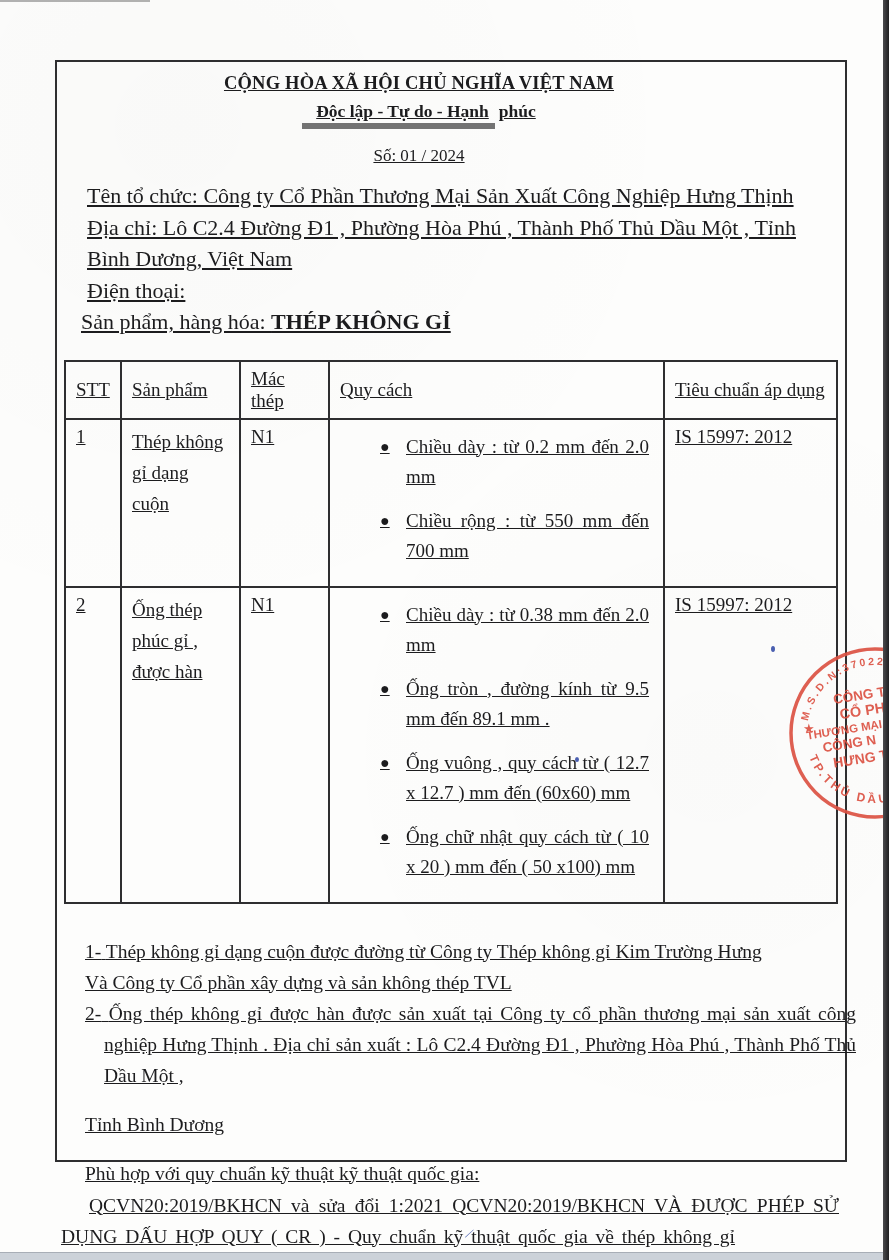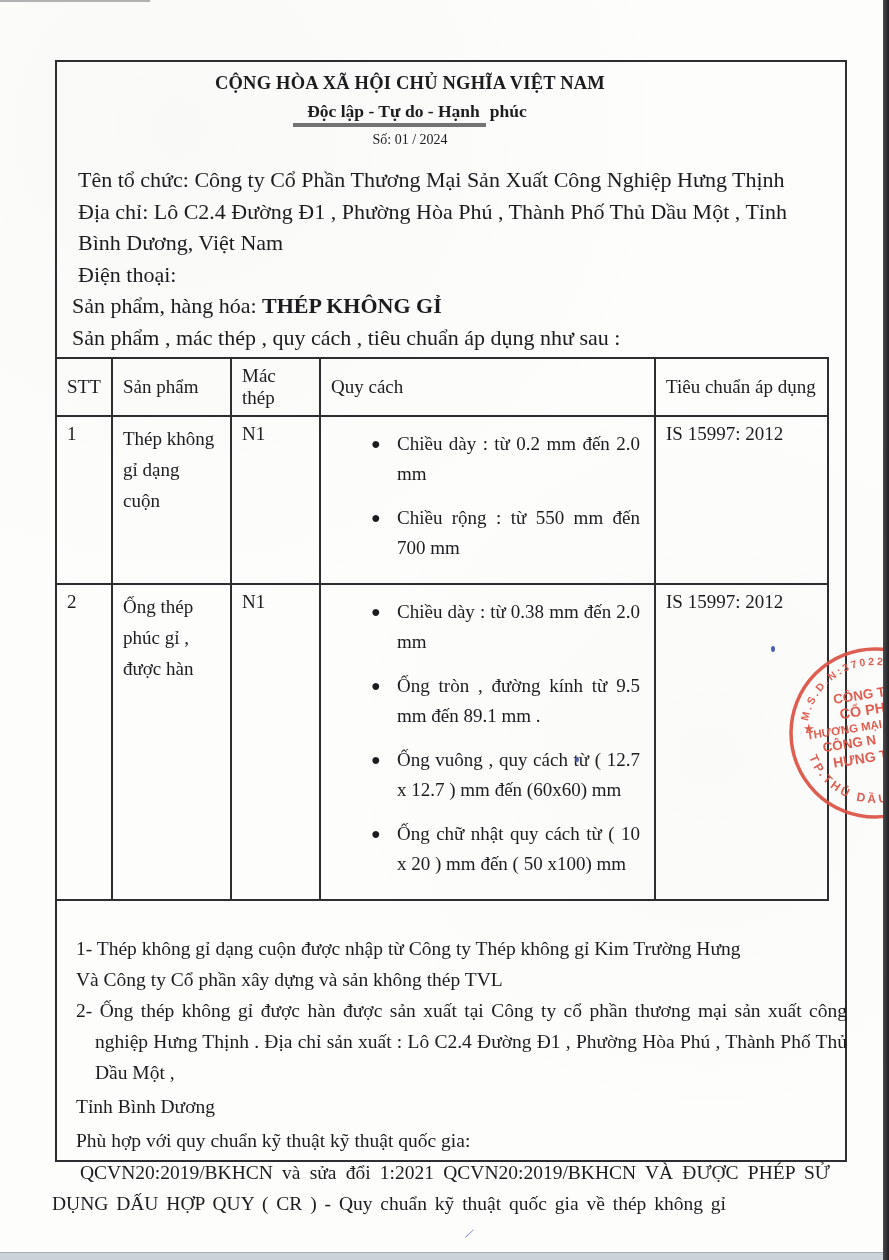--- a/index.html
+++ b/index.html
@@ -10,38 +10,38 @@
     color:#1c1c1e;
   }
   .scan-noise{position:absolute;inset:0;background:
     radial-gradient(circle at 20% 10%, rgba(0,0,0,0.015), transparent 40%),
     radial-gradient(circle at 80% 60%, rgba(0,0,0,0.01), transparent 40%);}
   .page-border{
     position:absolute;left:55px;top:60px;width:792px;height:1102px;
     border:2px solid #2e2e30;box-sizing:border-box;background:transparent;
   }
   .content{
-    position:absolute;left:48px;top:62px;width:724px;height:1098px;
-    box-sizing:border-box;padding-top:9px;
+    position:absolute;left:57px;top:62px;width:724px;height:1098px;
+    box-sizing:border-box;padding-top:9px;text-decoration:underline;
   }
   .center{text-align:center;}
   .national-header{font-weight:bold;font-size:18.5px;line-height:24px;letter-spacing:0.2px;}
   .motto{font-weight:bold;font-size:17.5px;line-height:24px;margin-top:4px;}
-  .motto .u{border-bottom:4px solid #737373;padding:0 6px 2px 14px;}
+  .motto .u{border-bottom:6px solid #737373;padding:0 6px 2px 14px;}
   .motto .tail{padding-left:4px;}
   .doc-title{font-weight:bold;font-size:23px;line-height:30px;margin-top:29px;letter-spacing:0.5px;}
-  .doc-number{font-size:14px;margin-top:4px;line-height:26px;}
+  .doc-number{font-size:17px;margin-top:20px;line-height:26px;}
   .body-block{margin-top:11px;}
   .para{font-size:22px;line-height:31.5px;margin:0 0 0 30px;width:712px;}
   .para.indent2{margin-left:24px;}
   .bold{font-weight:bold;}
   
   table.spec{
     border-collapse:collapse;table-layout:fixed;
-    margin:4px 0 0 7px;width:772px;
+    margin:22px 0 0 7px;width:772px;
     font-size:19px;
   }
   table.spec td,table.spec th{
     border:2px solid #2e2e30;vertical-align:top;box-sizing:border-box;
     font-weight:normal;text-align:left;padding:6px 10px;
   }
   th.h-stt{text-align:center;}
   table.spec thead th{height:41px;vertical-align:middle;font-size:19px;}
   td.c-stt{text-align:center;padding-top:12px;}
   td.c-mac{text-align:center;padding-top:12px;}
@@ -51,21 +51,21 @@
   .col-stt{width:56px;}.col-sp{width:119px;}.col-mac{width:89px;}
   .col-qc{width:335px;}.col-tc{width:173px;}
   .qc-item{display:flex;margin:6px 0 14px 0;}
   .qc-bullet{width:26px;margin-left:40px;flex:none;font-size:16px;line-height:30px;}
   .qc-text{flex:1;text-align:justify;line-height:30px;padding-right:4px;}
   
   .notes{margin-top:32px;}
   .note{font-size:19.5px;line-height:31px;}
   .note-1{margin-left:28px;width:740px;}
   .note-2{margin-left:28px;width:752px;padding-left:19px;text-indent:-19px;text-align:justify;}
-  .plain-line{font-size:19.5px;line-height:31px;margin-left:28px;margin-top:3px;}
+  .plain-line{font-size:19.5px;line-height:31px;margin-left:28px;margin-top:18px;}
   .regulation{font-size:19.5px;line-height:31px;margin-left:4px;width:778px;
     text-indent:28px;text-align:justify;margin-top:1px;word-spacing:3px;}
   
   .edge-right{position:absolute;right:0;top:0;width:6px;height:1260px;
     background:linear-gradient(to left,#1f1f21,#4b4b4e);z-index:30;}
   .edge-bottom{position:absolute;left:0;bottom:0;width:889px;height:7px;
     background:#ccd2d9;border-top:1px solid #a8aeb6;z-index:25;}
   .edge-topleft{position:absolute;left:0;top:0;width:150px;height:2px;background:rgba(40,40,40,0.35);}
   .speck-blue{position:absolute;background:#4a5fb0;border-radius:50%;z-index:5;}
   .pen-mark{position:absolute;color:#4a5fb0;font-size:14px;z-index:5;transform:rotate(12deg);}
@@ -86,21 +86,20 @@
   <div class="center national-header">CỘNG HÒA XÃ HỘI CHỦ NGHĨA VIỆT NAM</div>
   <div class="center motto"><span class="u">Độc lập - Tự do - Hạnh</span><span class="tail">phúc</span></div>
 
   <div class="center doc-number">Số: 01 / 2024</div>
 
   <div class="body-block">
     <p class="para">Tên tổ chức: Công ty Cổ Phần Thương Mại Sản Xuất Công Nghiệp Hưng Thịnh</p>
     <p class="para">Địa chỉ: Lô C2.4 Đường Đ1 , Phường Hòa Phú , Thành Phố Thủ Dầu Một , Tỉnh Bình Dương, Việt Nam</p>
     <p class="para">Điện thoại:</p>
     <p class="para indent2"><span>Sản phẩm, hàng hóa: </span><span class="bold">THÉP KHÔNG GỈ</span></p>
-    <p class="para indent2">Sản phẩm , mác thép , quy cách , tiêu chuẩn áp dụng như sau :</p>
   </div>
 
   <table class="spec">
     <colgroup>
       <col class="col-stt">
         <col class="col-sp">
         <col class="col-mac">
         <col class="col-qc">
         <col class="col-tc">
     </colgroup>
@@ -153,21 +152,21 @@
             </div>
         </td>
         <td class="c-tc">IS 15997: 2012</td>
       </tr>
     </tbody>
   </table>
 
   <div class="notes">
     <div class="note note-1">
       <span>1-</span>
-      <span>Thép không gỉ dạng cuộn được nhập từ Công ty Thép không gỉ Kim Trường Hưng</span><br>
+      <span>Thép không gỉ dạng cuộn được đường từ Công ty Thép không gỉ Kim Trường Hưng</span><br>
       <span>Và Công ty Cổ phần xây dựng và sản không thép TVL</span>
     </div>
     <div class="note note-2">
       <span>2-</span>
       <span>Ống thép không gỉ được hàn được sản xuất tại Công ty cổ phần thương mại sản xuất công nghiệp Hưng Thịnh . Địa chỉ sản xuất : Lô C2.4 Đường Đ1 , Phường Hòa Phú , Thành Phố Thủ Dầu Một ,</span>
     </div>
     <div class="plain-line">Tỉnh Bình Dương</div>
     <div class="plain-line">Phù hợp với quy chuẩn kỹ thuật kỹ thuật quốc gia:</div>
     <div class="regulation">QCVN20:2019/BKHCN và sửa đổi 1:2021 QCVN20:2019/BKHCN VÀ ĐƯỢC PHÉP SỬ DỤNG DẤU HỢP QUY ( CR ) -  Quy chuẩn kỹ thuật quốc gia về thép không gỉ</div>
   </div>

